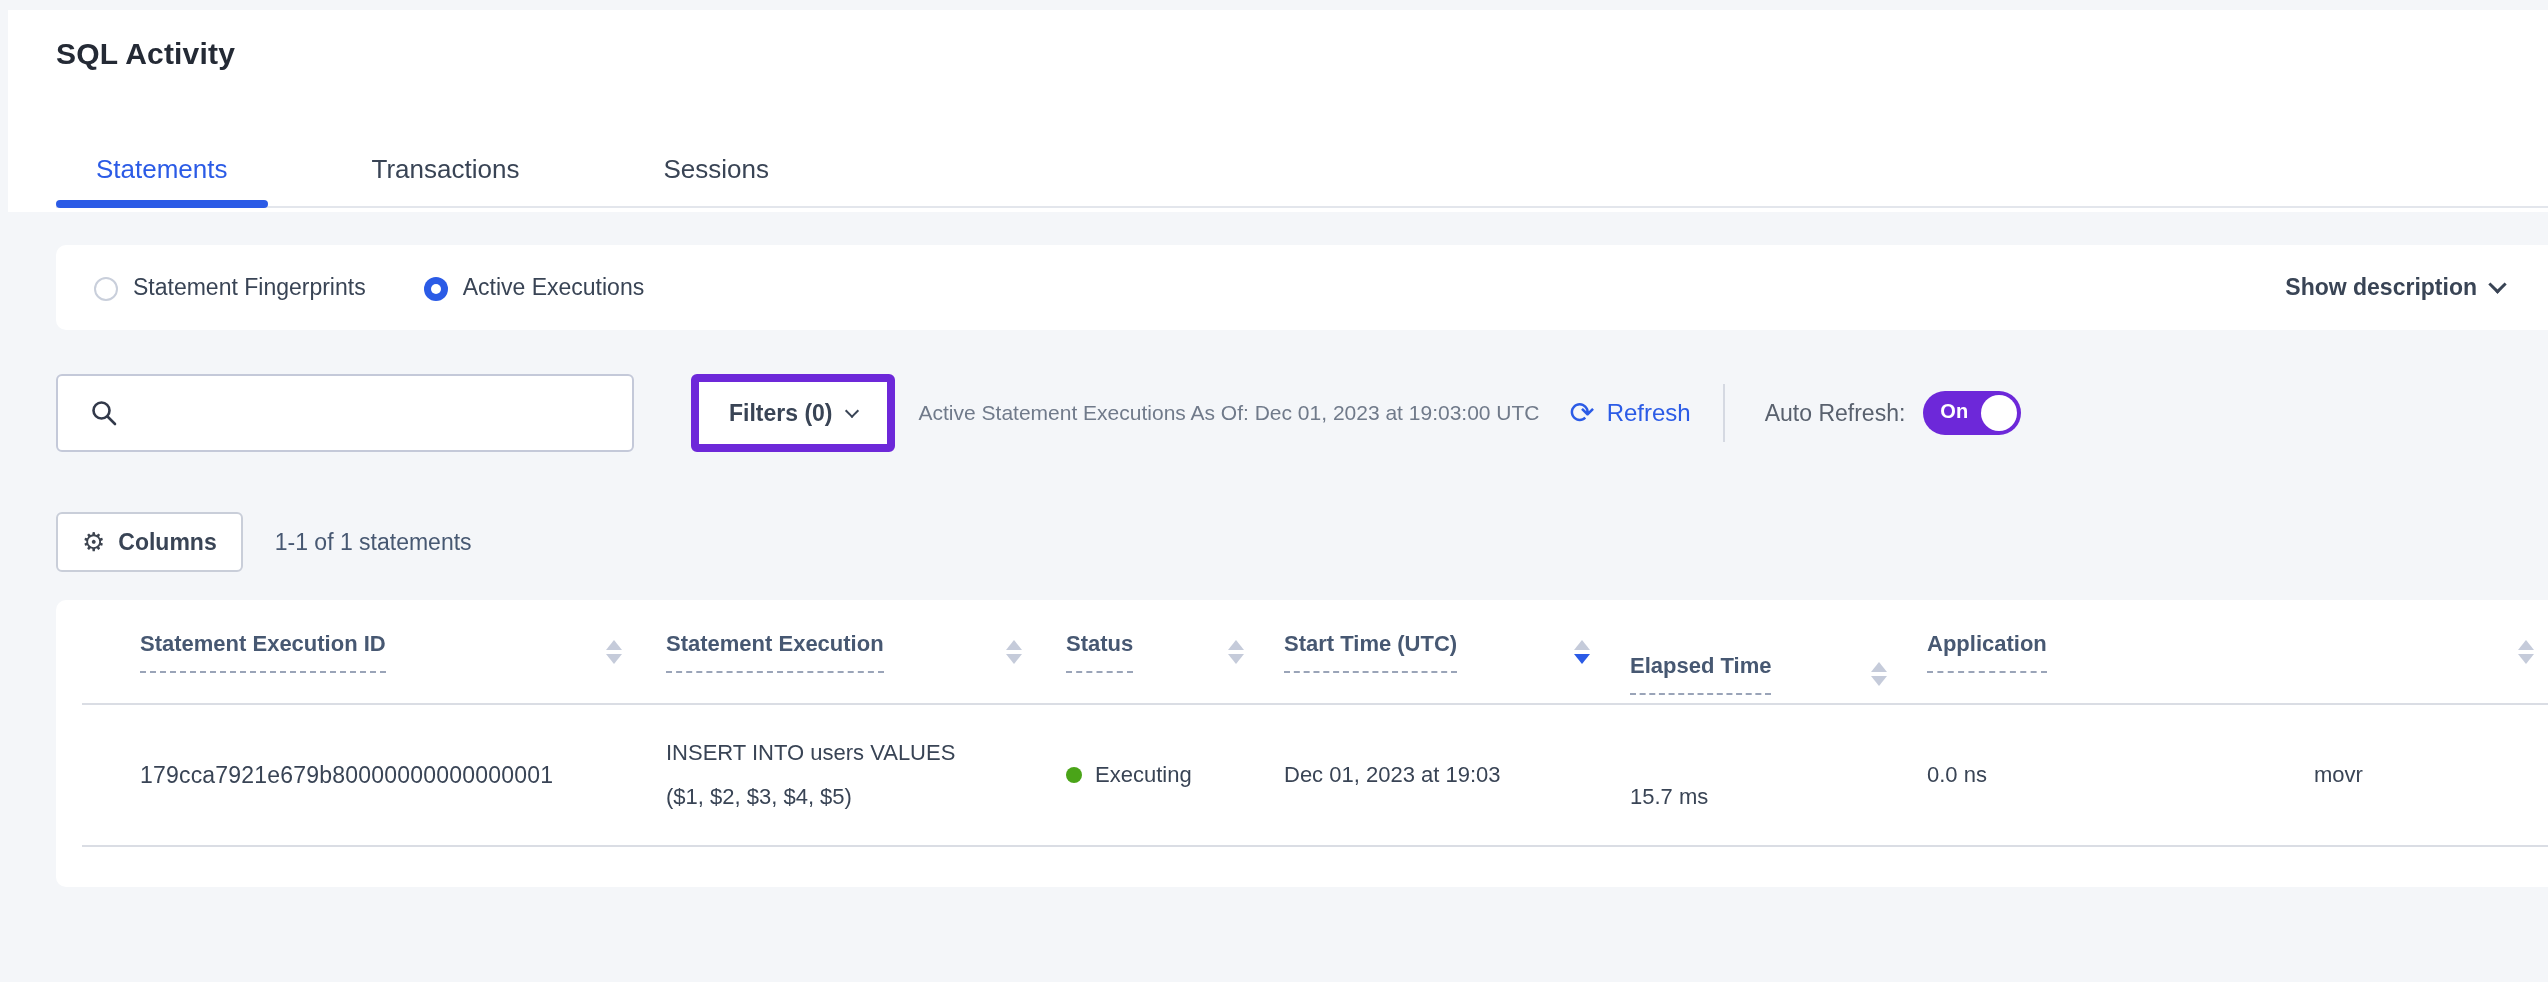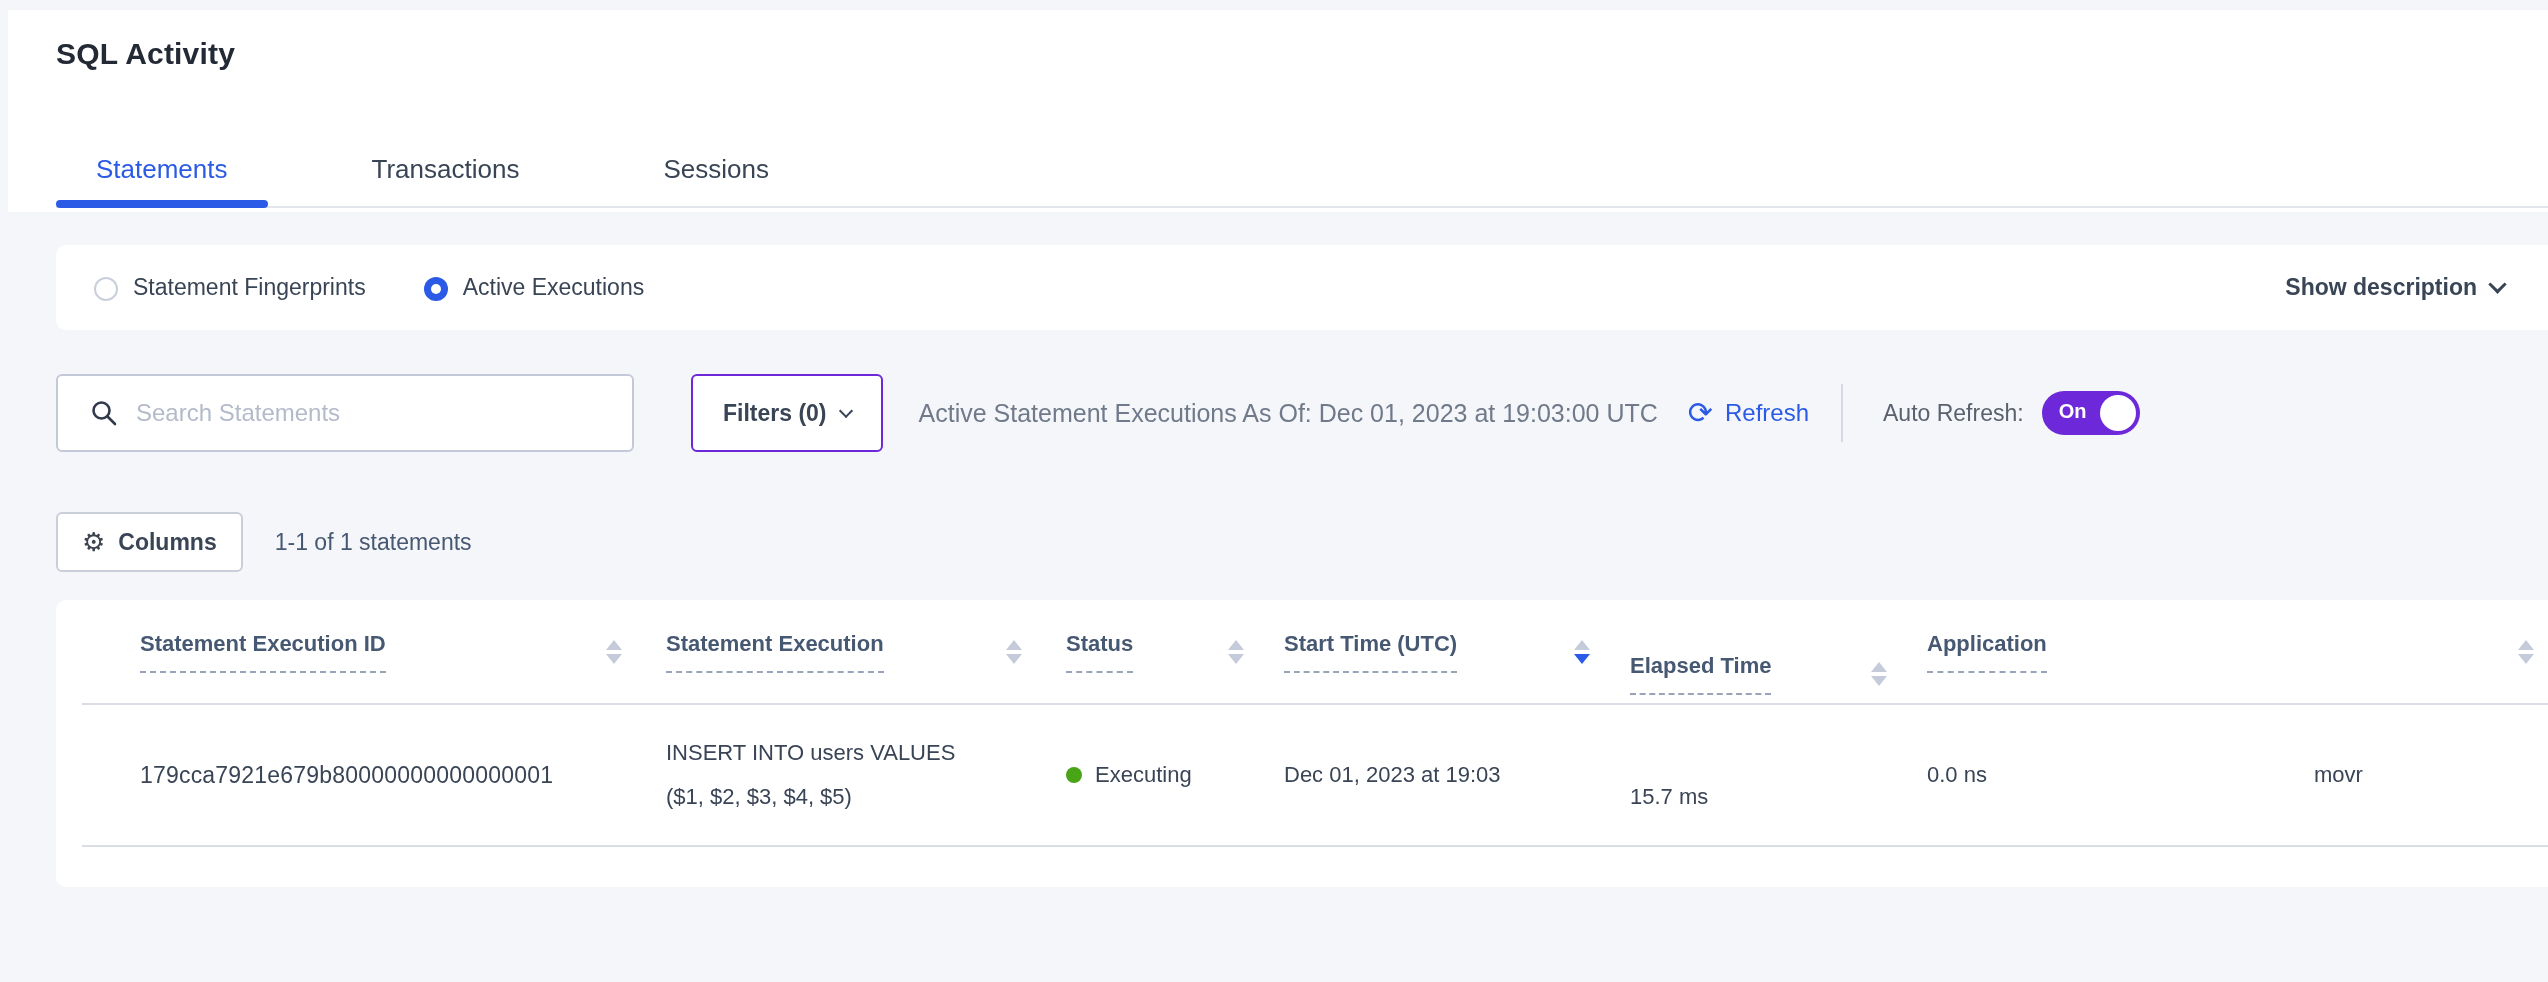--- a/index.html
+++ b/index.html
@@ -77,26 +77,26 @@
     display:flex; align-items:center; padding:0 20px;
   }
   .search-box input {
     border:none; outline:none; flex:1; font-size:24px; color:#394455;
     font-family:inherit; background:transparent;
   }
   .search-box input::placeholder { color:#b4bac9; }
   .search-svg { flex:none; margin:0 18px 0 12px; }
   .filters-btn {
     margin-left:57px; height:78px; padding:0 30px;
-    background:#fff; border:2px solid #6d28d9; border-radius:6px;
+    background:#fff; border:8px solid #6d28d9; border-radius:6px;
     display:flex; align-items:center; cursor:pointer;
     font-size:23px; font-weight:bold; color:#394455;
   }
   .filters-btn .chev { width:10px; height:10px; margin-top:-4px; border-width:2.5px; }
-  .asof { margin-left:36px; font-size:25px; color:#707a8a; white-space:nowrap; }
+  .asof { margin-left:24px; font-size:21px; color:#707a8a; white-space:nowrap; }
   .refresh { margin-left:30px; display:flex; align-items:center; cursor:pointer; }
   .refresh-glyph { font-size:30px; color:#2b5be6; font-family:"DejaVu Sans",sans-serif; line-height:30px; }
   .refresh-label { margin-left:12px; font-size:24px; color:#2b5be6; }
   .vdivider { width:2px; height:58px; background:#d5d9e2; margin-left:32px; }
   .autorefresh-label { margin-left:40px; font-size:23px; color:#59616e; white-space:nowrap; }
   .toggle {
     margin-left:18px; width:98px; height:44px; border-radius:22px;
     background:#6d28d9; position:relative; cursor:pointer; flex:none;
   }
   .toggle-text {
@@ -192,21 +192,20 @@
     <span class="chev"></span>
   </div>
 </div>
 
 <div class="toolbar">
   <div class="search-box">
     <svg class="search-svg" width="28" height="28" viewBox="0 0 28 28">
       <circle cx="11.5" cy="11.5" r="8" fill="none" stroke="#32394a" stroke-width="2.6"></circle>
       <line x1="17.5" y1="17.5" x2="25" y2="25" stroke="#32394a" stroke-width="2.6" stroke-linecap="round"></line>
     </svg>
-    <input type="text" placeholder="Search Statements" style="">
   </div>
 
   <div class="filters-btn">
     <span>Filters (0)</span>
     <span class="chev"></span>
   </div>
 
   <div class="asof">Active Statement Executions As Of: Dec 01, 2023 at 19:03:00 UTC</div>
 
   <div class="refresh">

